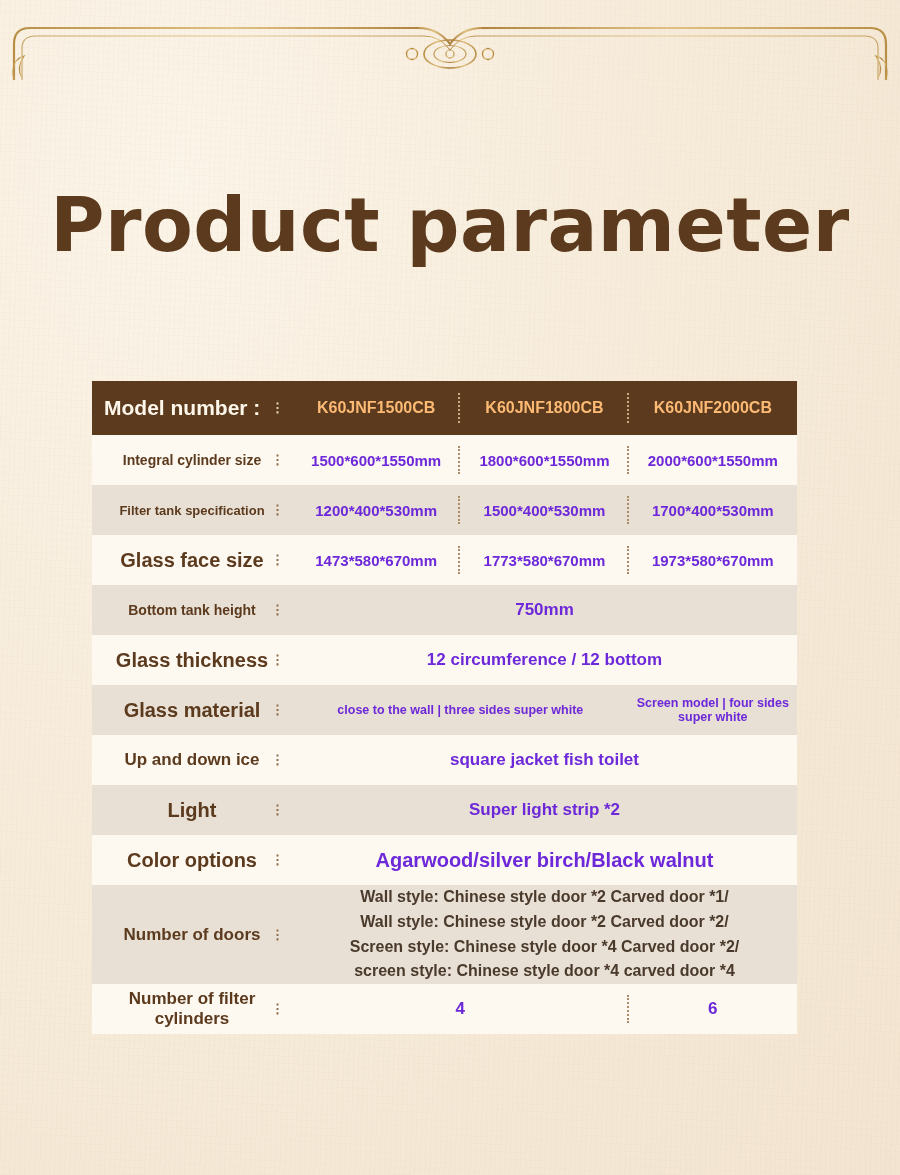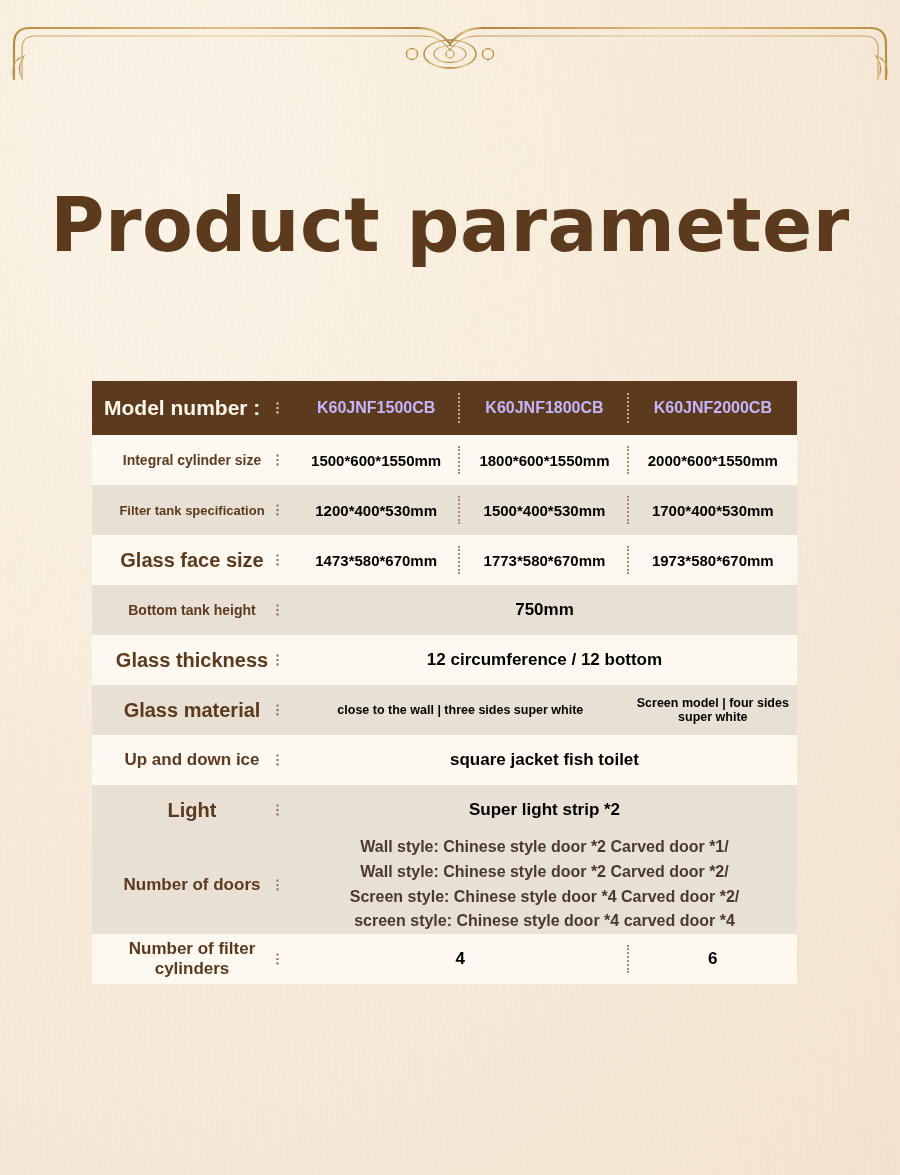--- a/index.html
+++ b/index.html
@@ -84,21 +84,21 @@
     right: 8px;
     top: 50%;
     transform: translateY(-50%);
     color: #8a6a4a;
     font-size: 13px;
     letter-spacing: 0;
     line-height: 1.05;
   }
   .val-cell {
     text-align: center;
-    color: #000000;
+    color: #6d28d9;
     padding: 6px 4px;
     position: relative;
   }
   .val-cell.mid-sep::after {
     content: "";
     position: absolute;
     right: 0;
     top: 22%;
     height: 56%;
     border-right: 2px dotted #a98c68;
@@ -113,21 +113,21 @@
     height: 54px;
   }
   tr.header-row .label-cell {
     color: #fdf6ea;
     font-size: 21px;
     text-align: left;
     padding-left: 12px;
   }
   tr.header-row .label-cell .sep { color: #e6d4bc; }
   tr.header-row .val-cell {
-    color: #c4b5fd;
+    color: #fdba74;
     font-size: 16px;
   }
   tr.header-row .val-cell.mid-sep::after {
     border-right-color: #c9ab86;
   }
 
   .lbl-lg  { font-size: 20px; }
   .lbl-md  { font-size: 17px; }
   .lbl-sm  { font-size: 14px; }
   .lbl-xs  { font-size: 13px; }
@@ -220,20 +220,24 @@
             <td class="val-cell val-xs" colspan="1">Screen model | four sides super white</td>
           </tr>
           <tr class="row-odd row-h-50">
             <td class="label-cell lbl-md"><span>Up and down ice</span><span class="sep">⋮</span></td>
             <td colspan="3" class="val-cell val-md">square jacket fish toilet</td>
           </tr>
           <tr class="row-even row-h-50">
             <td class="label-cell lbl-lg"><span>Light</span><span class="sep">⋮</span></td>
             <td colspan="3" class="val-cell val-md">Super light strip *2</td>
           </tr>
+          <tr class="row-odd row-h-50">
+            <td class="label-cell lbl-lg"><span>Color options</span><span class="sep">⋮</span></td>
+            <td colspan="3" class="val-cell val-lg">Agarwood/silver birch/Black walnut</td>
+          </tr>
           <tr class="row-even row-h-84">
             <td class="label-cell lbl-md"><span>Number of doors</span><span class="sep">⋮</span></td>
             <td colspan="3" class="val-cell multiline">
               <div>Wall style: Chinese style door *2 Carved door *1/</div>
               <div>Wall style: Chinese style door *2 Carved door *2/</div>
               <div>Screen style: Chinese style door *4 Carved door *2/</div>
               <div>screen style: Chinese style door *4 carved door *4</div>
             </td>
           </tr>
           <tr class="row-odd row-h-50">

